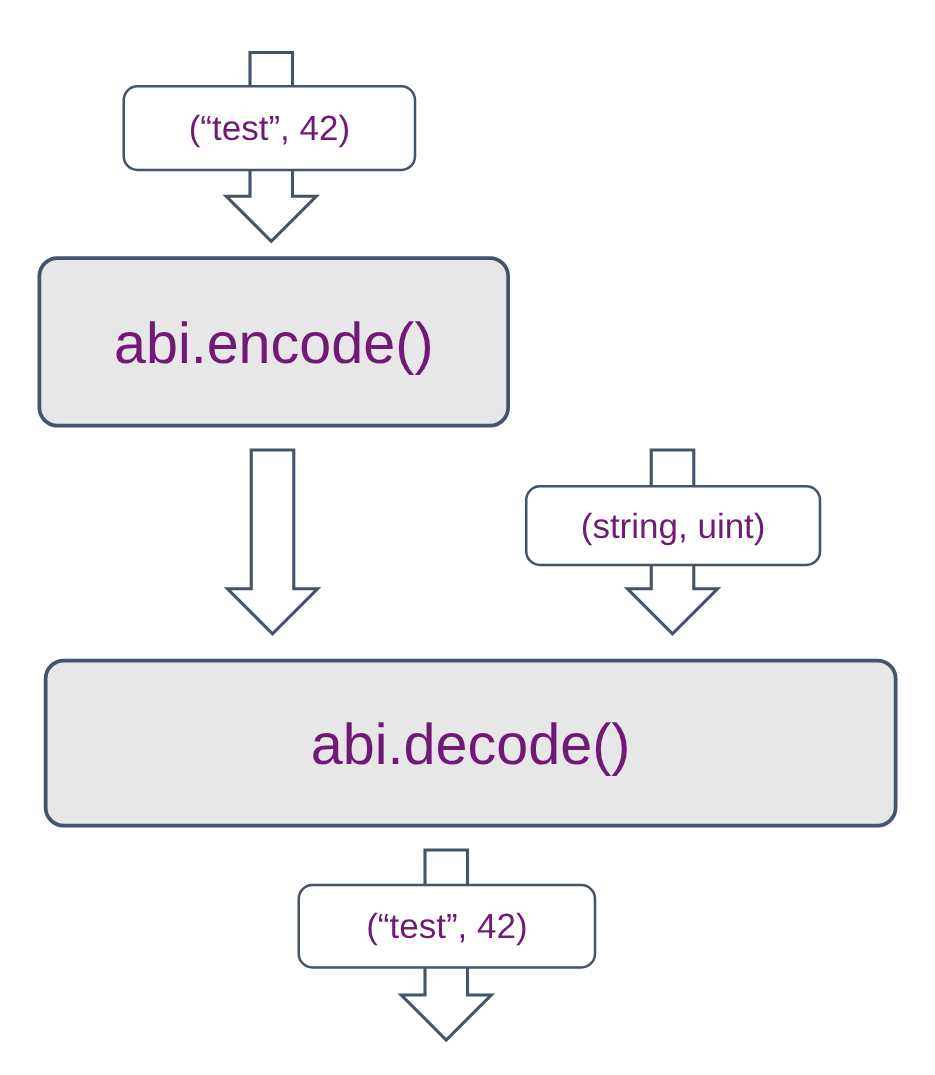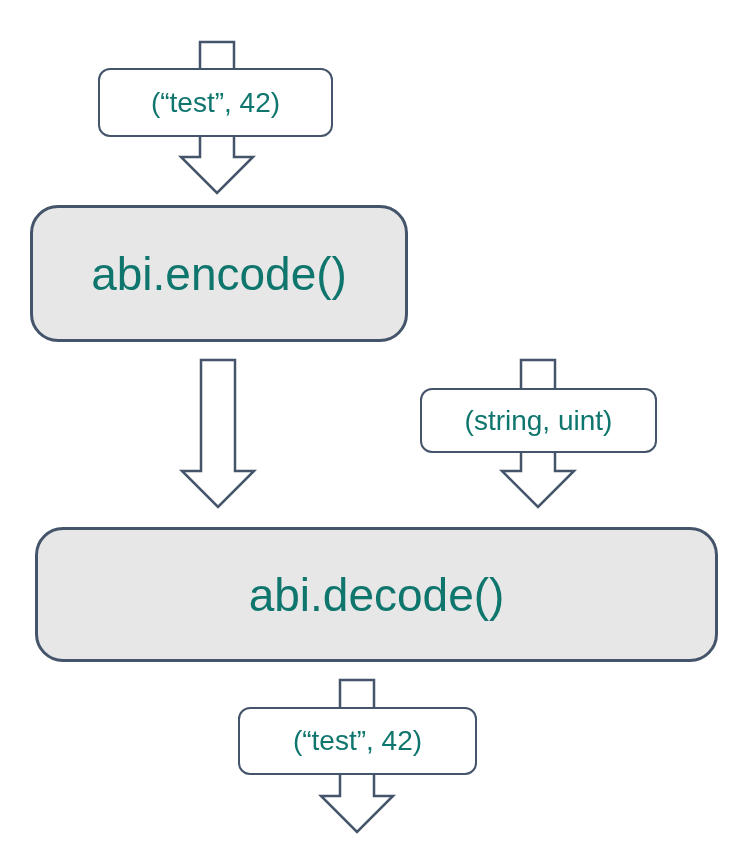--- a/index.html
+++ b/index.html
@@ -30,29 +30,29 @@
   .node {
     position: absolute;
     z-index: 2;
     display: flex;
     align-items: center;
     justify-content: center;
     box-sizing: border-box;
     background: #ffffff;
     border: 2.5px solid #44546a;
     border-radius: 12px;
-    color: #0f766e;
+    color: #701a75;
     font-size: 28px;
     line-height: 1;
     white-space: nowrap;
   }
   .node.process {
     background: #e7e7e7;
     border-width: 3px;
-    border-radius: 28px;
+    border-radius: 16px;
     font-size: 46px;
     justify-content: center;
   }
   #node-input-tuple   { left: 98px;  top: 68px;  width: 235px; height: 69px; }
   #node-abi-encode    { left: 30px;  top: 205px; width: 378px; height: 137px; }
   #node-encoded-bytes { left: 100px; top: 388px; width: 237px; height: 65px; }
   #node-type-tuple    { left: 420px; top: 388px; width: 237px; height: 65px; }
   #node-abi-decode    { left: 35px;  top: 527px; width: 683px; height: 135px; }
   #node-output-tuple  { left: 238px; top: 707px; width: 239px; height: 68px; }
 </style>

